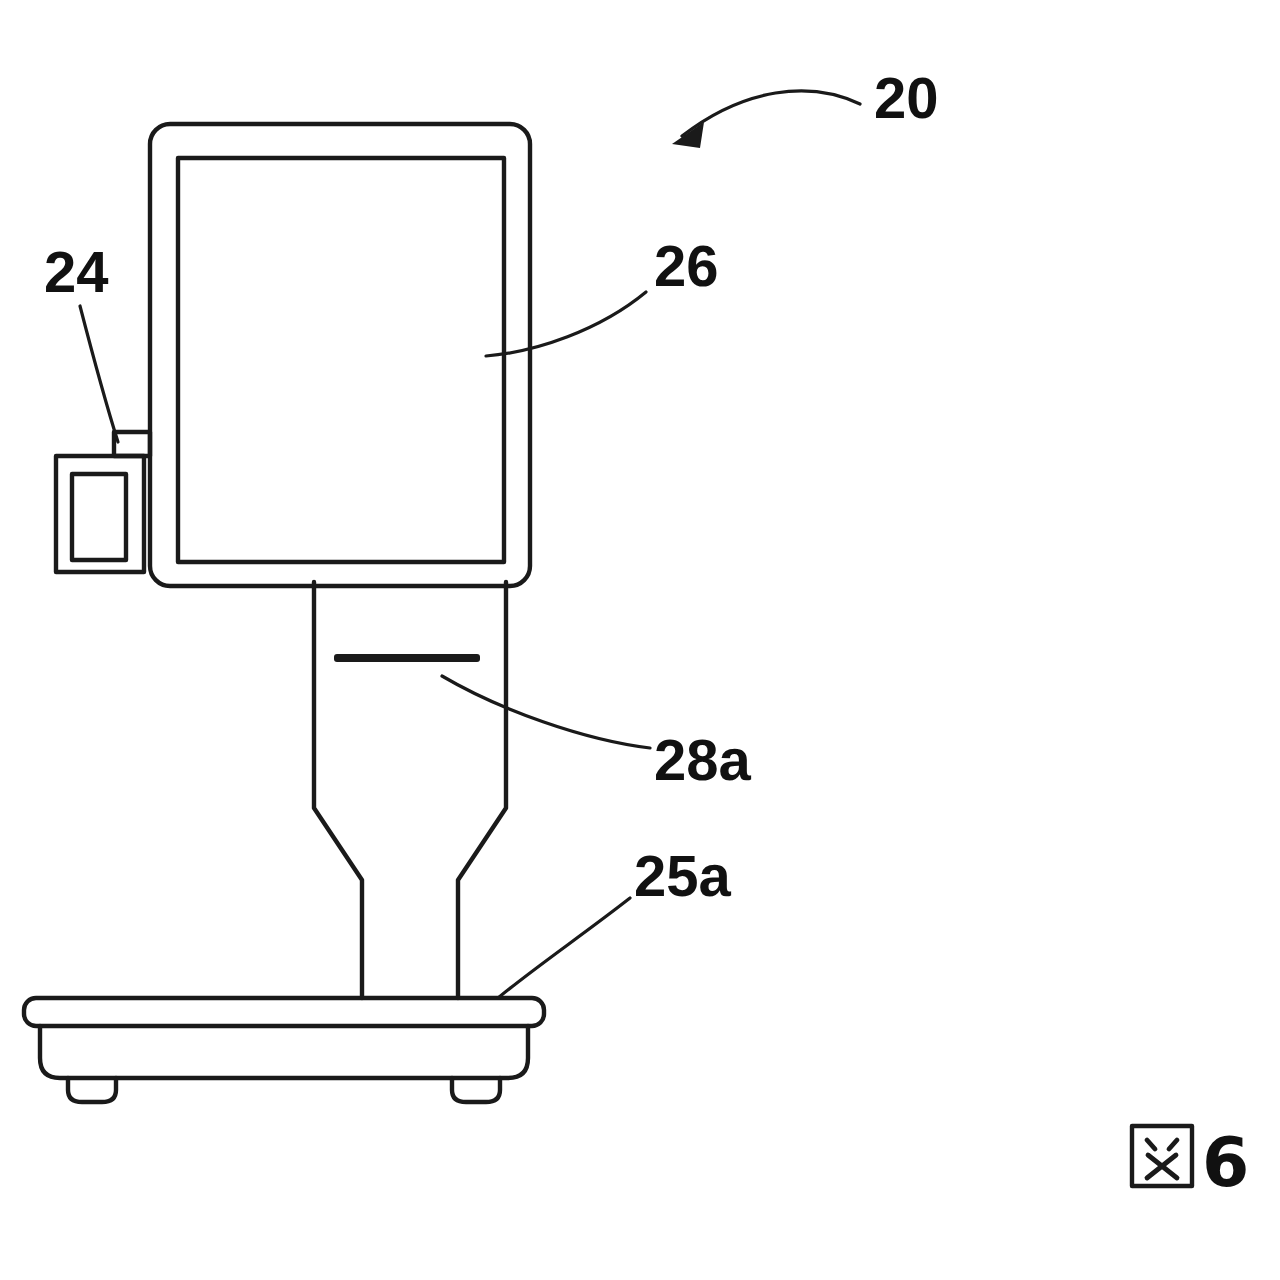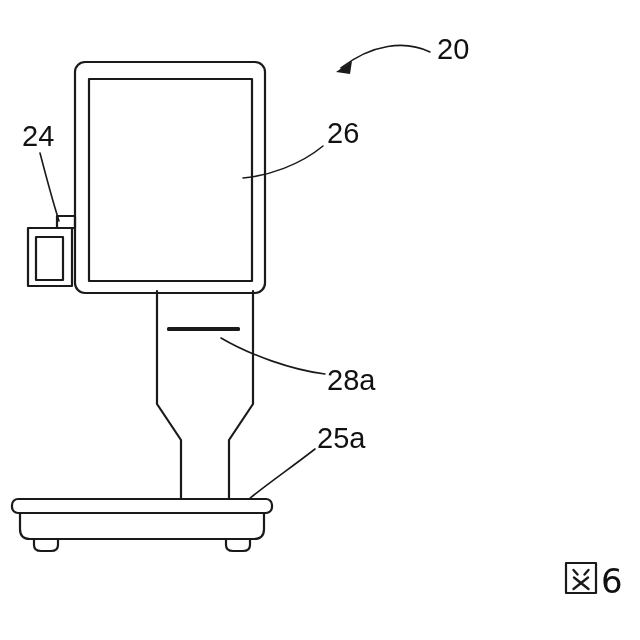--- a/index.html
+++ b/index.html
@@ -9,20 +9,21 @@
     width: 640px;
     height: 640px;
     overflow: hidden;
     font-family: "Liberation Sans", sans-serif;
   }
   .stage {
     position: relative;
     width: 640px;
     height: 640px;
     background: #ffffff;
+    font-weight: bold;
   }
   svg { display: block; }
   .outline {
     fill: none;
     stroke: #1a1a1a;
     stroke-width: 2.2;
     stroke-linejoin: round;
     stroke-linecap: round;
   }
   .leader {

